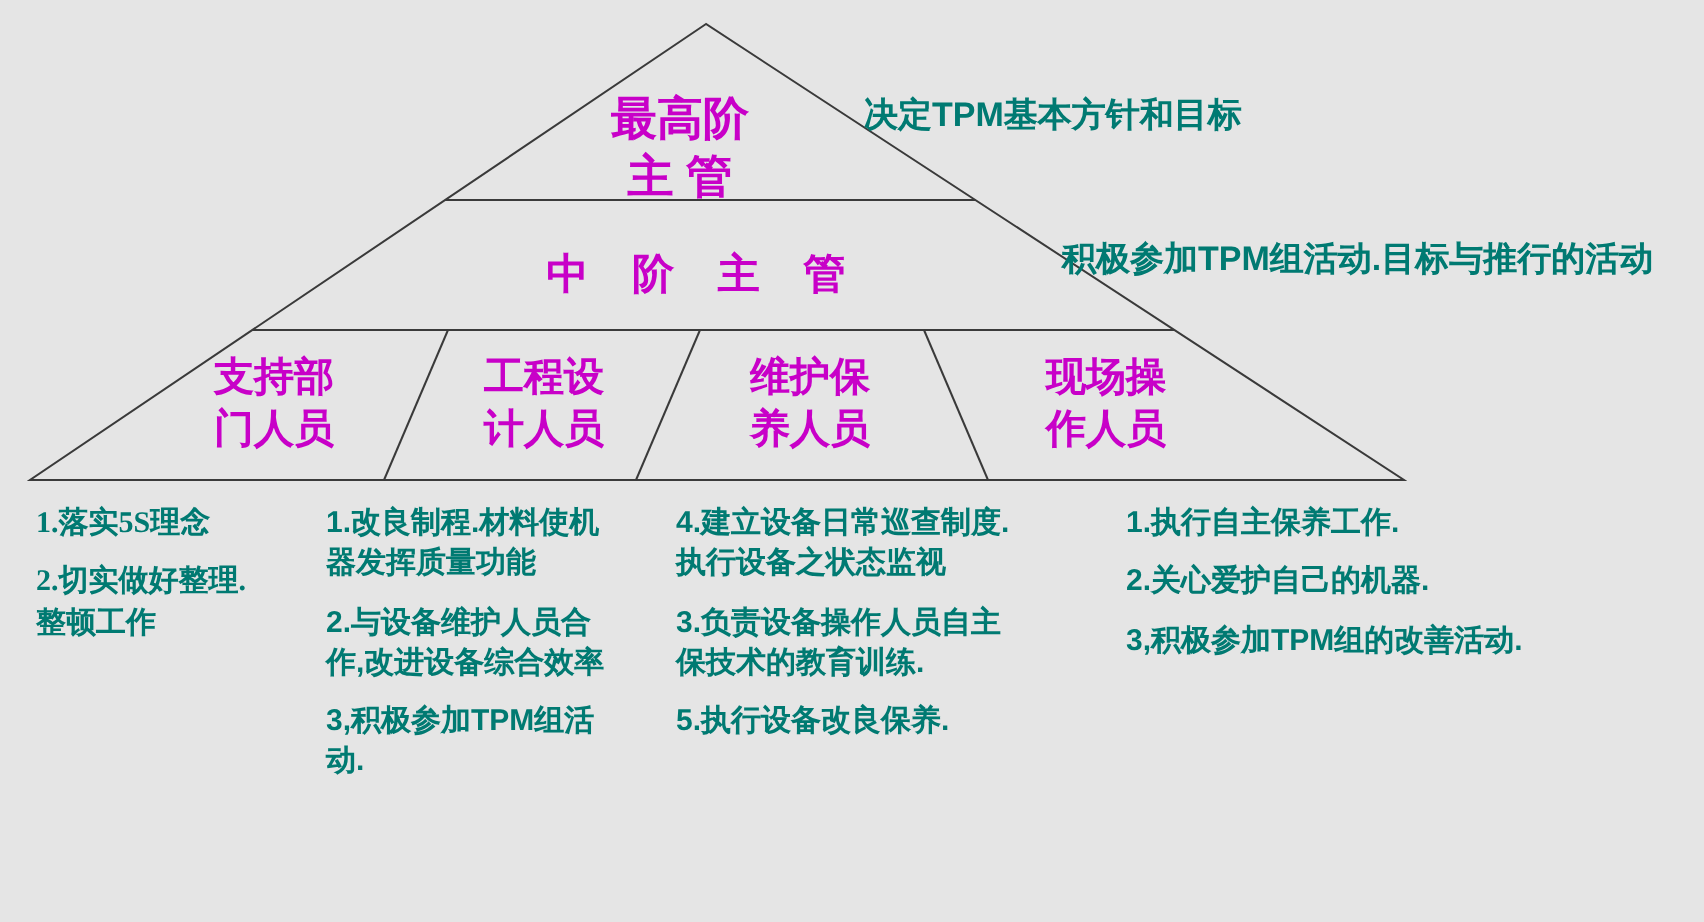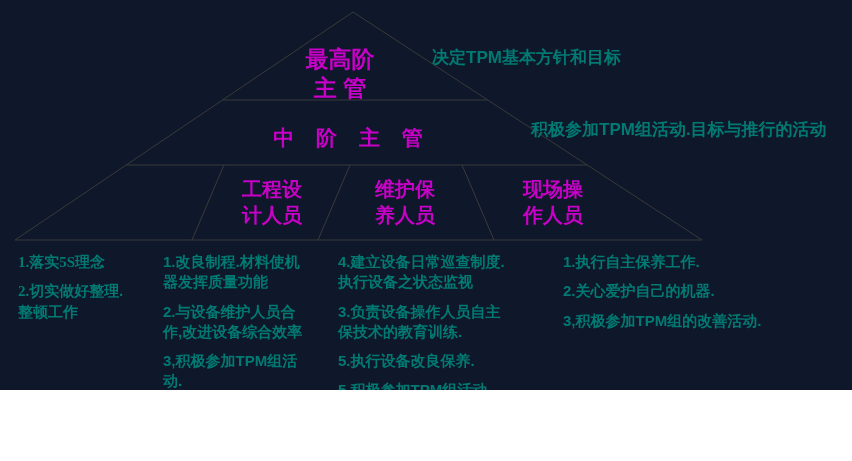--- a/index.html
+++ b/index.html
@@ -3,22 +3,22 @@
 <meta charset="utf-8">
 <style>
   :root{
     --magenta:#c800c8;
     --teal:#007a72;
     --line:#3a3a3a;
   }
   html,body{margin:0;padding:0;background:#ffffff;}
   .stage{
     position:relative;
-    width:852px;height:390px;
-    background:#0f172a;
+    width:852px;height:461px;
+    background:#e5e5e5;
     overflow:hidden;
     font-family:"Liberation Sans","DejaVu Sans",sans-serif;
   }
   .stage svg{position:absolute;left:0;top:0;}
   .stage svg polygon{fill:none;stroke:var(--line);stroke-width:1;}
   .stage svg line{stroke:var(--line);stroke-width:1;}
   .label{
     position:absolute;
     color:var(--magenta);
     font-weight:bold;
@@ -67,20 +67,22 @@
     <line x1="462" y1="165" x2="494" y2="240"></line>
   </svg>
 
   <div class="label top-label">最高阶
 主  管</div>
   <div class="note top-note">决定TPM基本方针和目标</div>
 
   <div class="label middle-label">中 阶 主 管</div>
   <div class="note middle-note">积极参加TPM组活动.目标与推行的活动</div>
 
+  <div class="label bottom-label" style="left:137px;">支持部
+门人员</div>
   <div class="label bottom-label" style="left:272px;">工程设
 计人员</div>
   <div class="label bottom-label" style="left:405px;">维护保
 养人员</div>
   <div class="label bottom-label" style="left:553px;">现场操
 作人员</div>
 
   <div class="col col1">
     <div class="duty">1.落实5S理念</div>
     <div class="duty">2.切实做好整理.整顿工作</div>
@@ -89,21 +91,20 @@
   <div class="col col2">
     <div class="duty">1.改良制程.材料使机器发挥质量功能</div>
     <div class="duty">2.与设备维护人员合作,改进设备综合效率</div>
     <div class="duty">3,积极参加TPM组活动.</div>
   </div>
 
   <div class="col col3">
     <div class="duty">4.建立设备日常巡查制度.执行设备之状态监视</div>
     <div class="duty">3.负责设备操作人员自主保技术的教育训练.</div>
     <div class="duty">5.执行设备改良保养.</div>
-    <div class="duty">5,积极参加TPM组活动.</div>
   </div>
 
   <div class="col col4">
     <div class="duty">1.执行自主保养工作.</div>
     <div class="duty">2.关心爱护自己的机器.</div>
     <div class="duty">3,积极参加TPM组的改善活动.</div>
   </div>
 
 </div>
 

